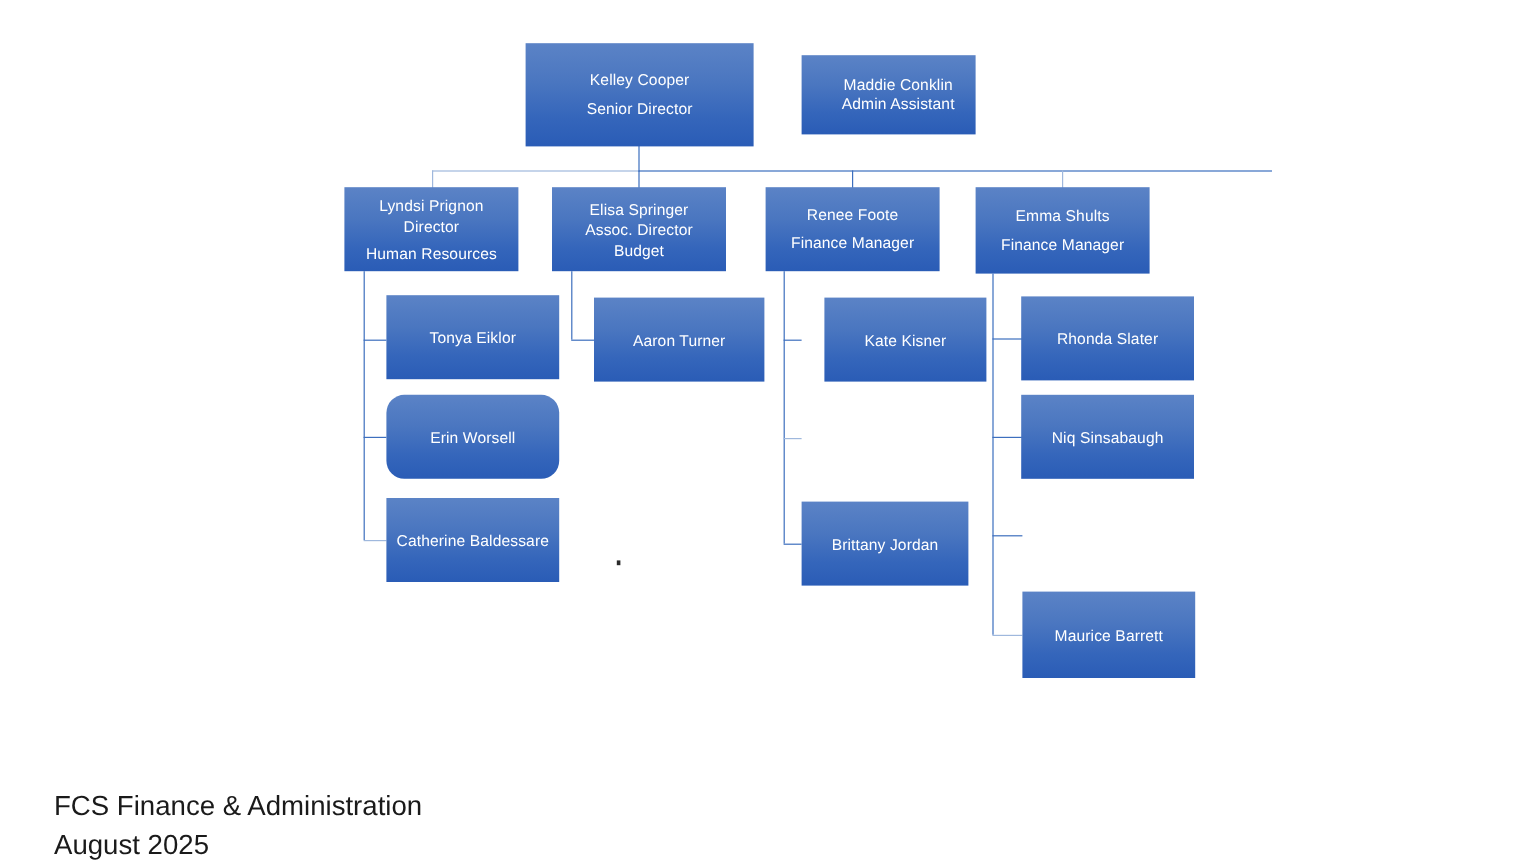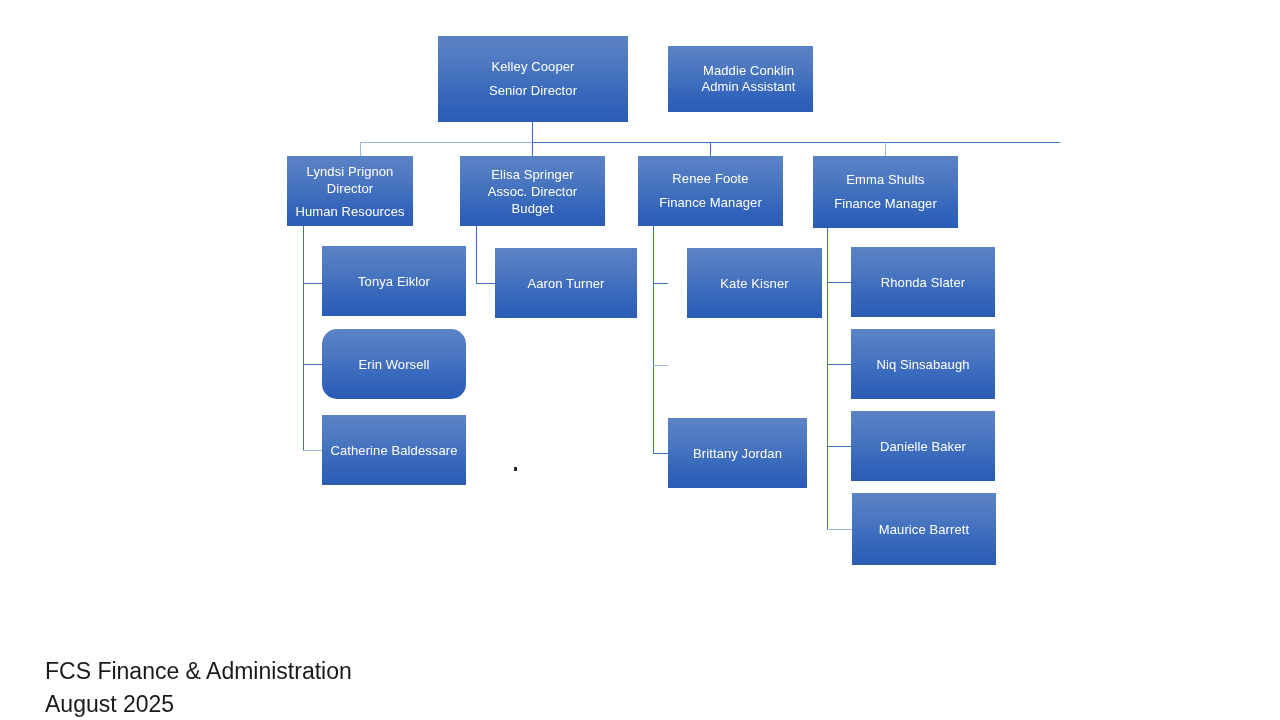--- a/index.html
+++ b/index.html
@@ -89,21 +89,21 @@
   <div class="node spaced" style="left:438px; top:36px; width:190px; height:86px;">
     <span class="line">Kelley Cooper</span>
     <span class="line">Senior Director</span>
   </div>
 
   <div class="node tight" style="left:668px; top:46px; width:145px; height:66px;">
     <span class="line">Maddie Conklin</span>
     <span class="line">Admin Assistant</span>
   </div>
 
-  <div class="node" style="left:287px; top:156px; width:126px; height:70px;">
+  <div class="node" style="left:287px; top:156px; width:145px; height:70px;">
     <span class="line">Lyndsi Prignon</span>
     <span class="line">Director</span>
     <span class="line" style="margin-top:6px;">Human Resources</span>
   </div>
 
   <div class="node" style="left:460px; top:156px; width:145px; height:70px;">
     <span class="line">Elisa Springer</span>
     <span class="line">Assoc. Director</span>
     <span class="line">Budget</span>
   </div>
@@ -157,23 +157,20 @@
   <div class="node" style="left:668px; top:418px; width:139px; height:70px;">
     <span class="line">Brittany Jordan</span>
   </div>
 
   <div class="node" style="left:851px; top:247px; width:144px; height:70px;">
     <span class="line">Rhonda Slater</span>
   </div>
   <div class="node" style="left:851px; top:329px; width:144px; height:70px;">
     <span class="line">Niq Sinsabaugh</span>
   </div>
-  <div class="node" style="left:851px; top:411px; width:144px; height:70px;">
-    <span class="line">Danielle Baker</span>
-  </div>
   <div class="node" style="left:852px; top:493px; width:144px; height:72px;">
     <span class="line">Maurice Barrett</span>
   </div>
 
   <div id="stray-dot" style="left:514px; top:467px;"></div>
 
   <div id="caption" style="left:45px; top:655px;"><span>FCS Finance &amp; Administration</span><br><span>August 2025</span></div>
 
 </div>
 

